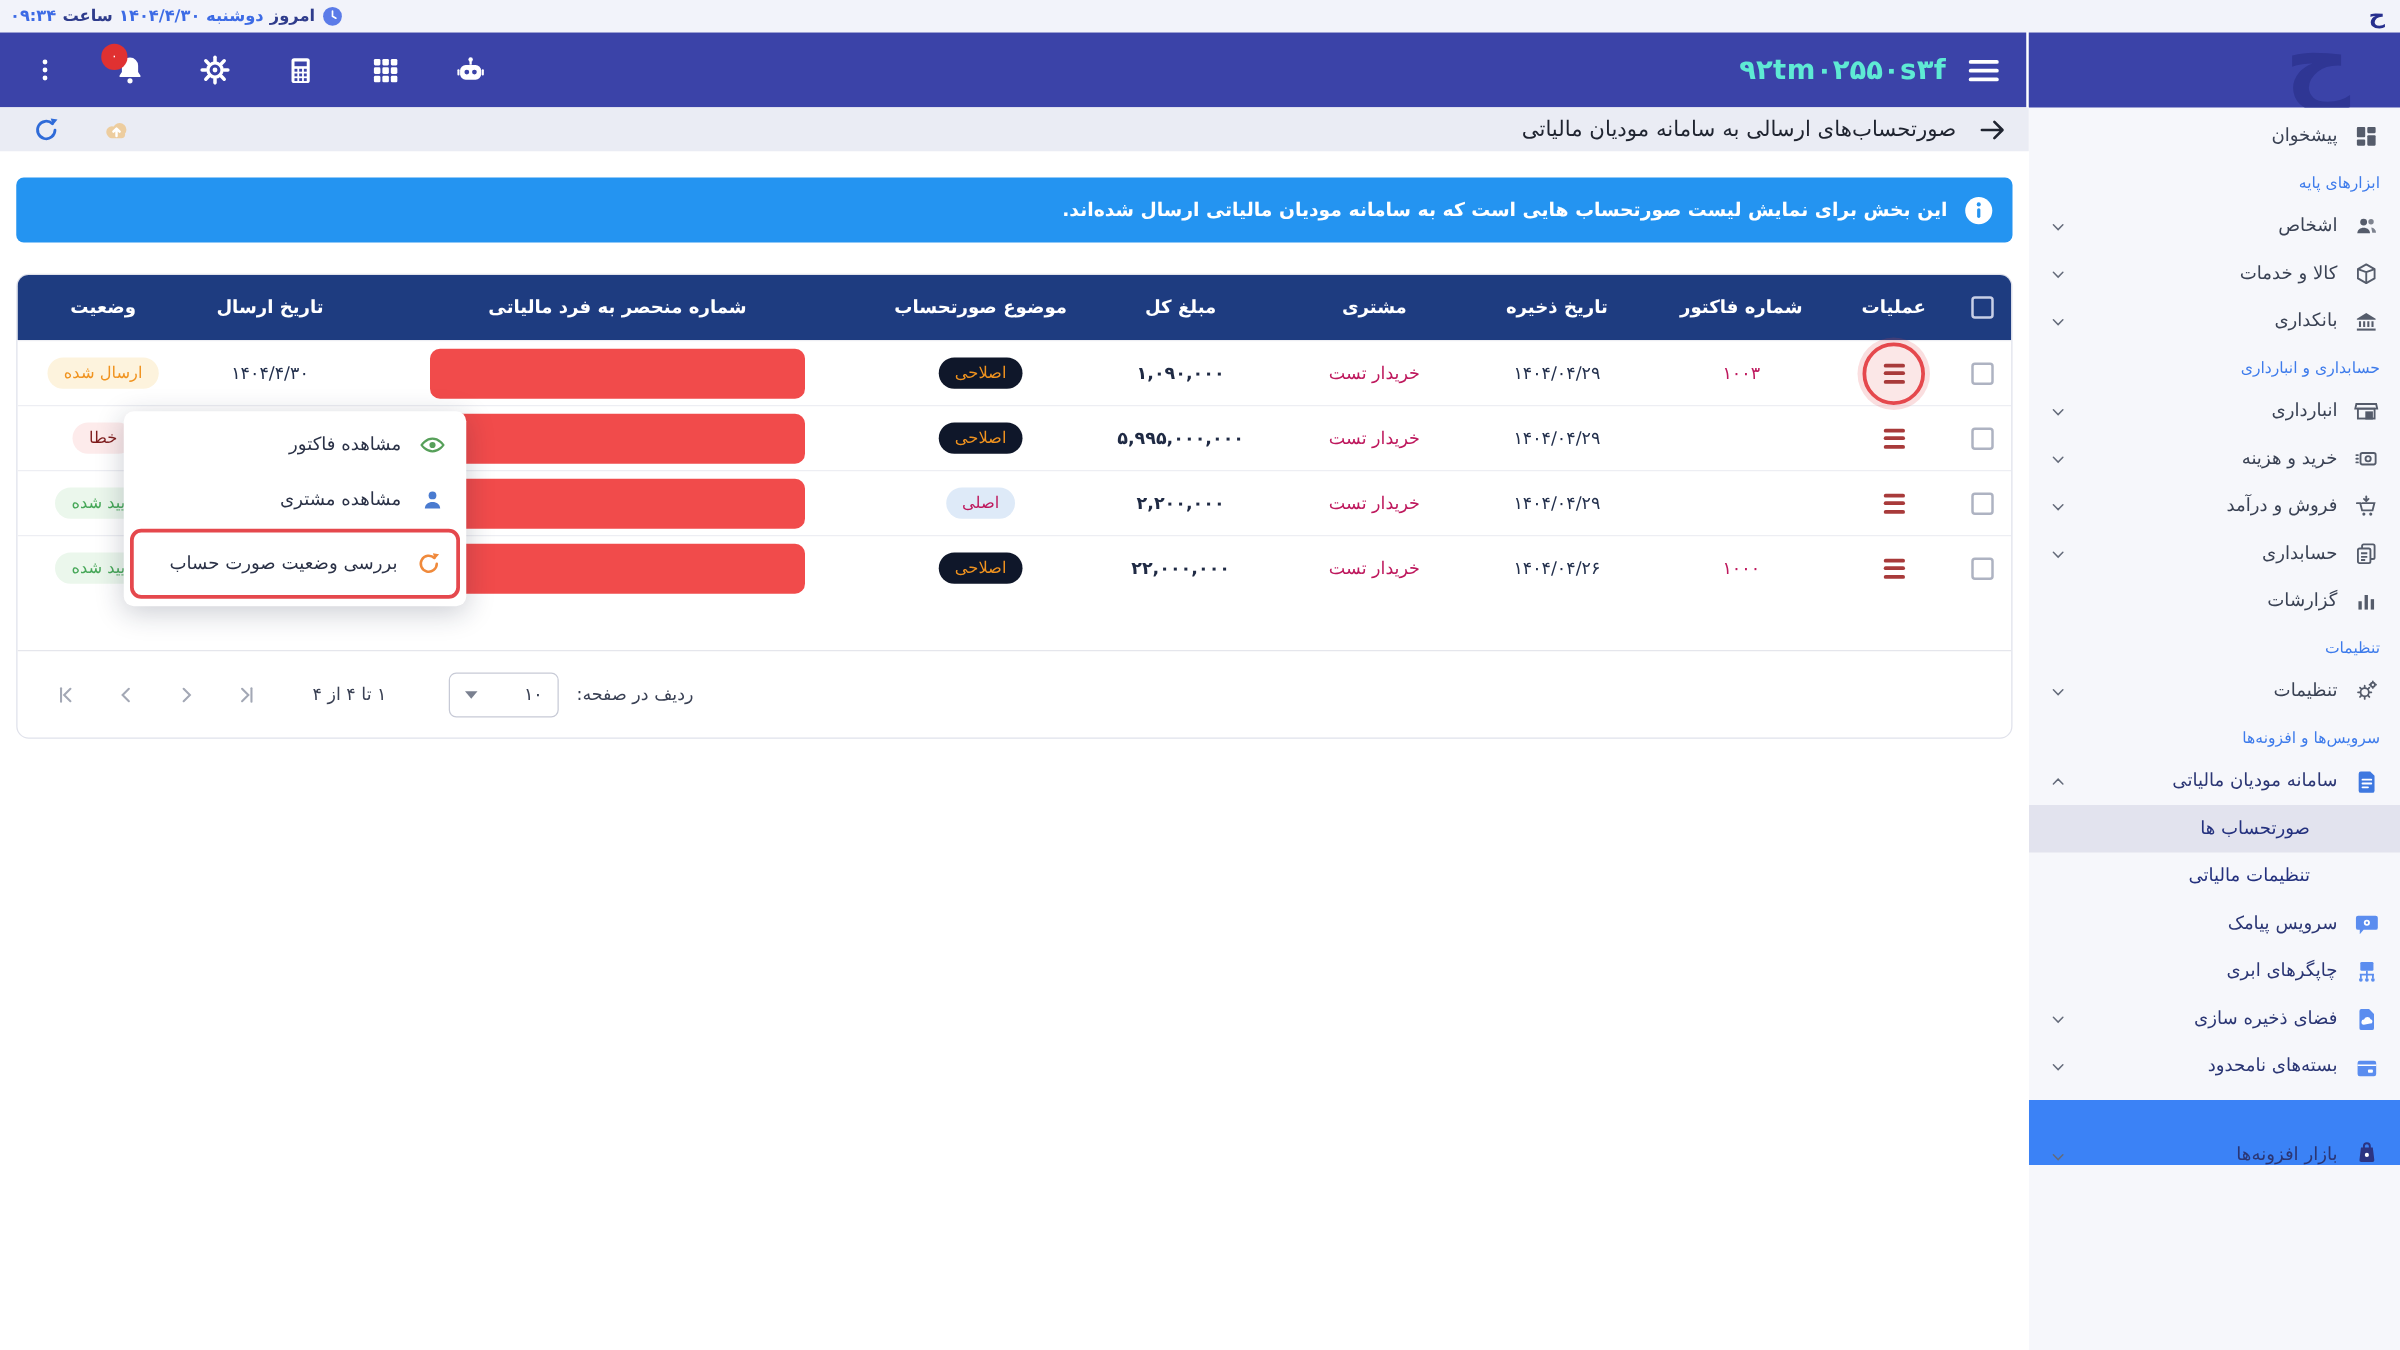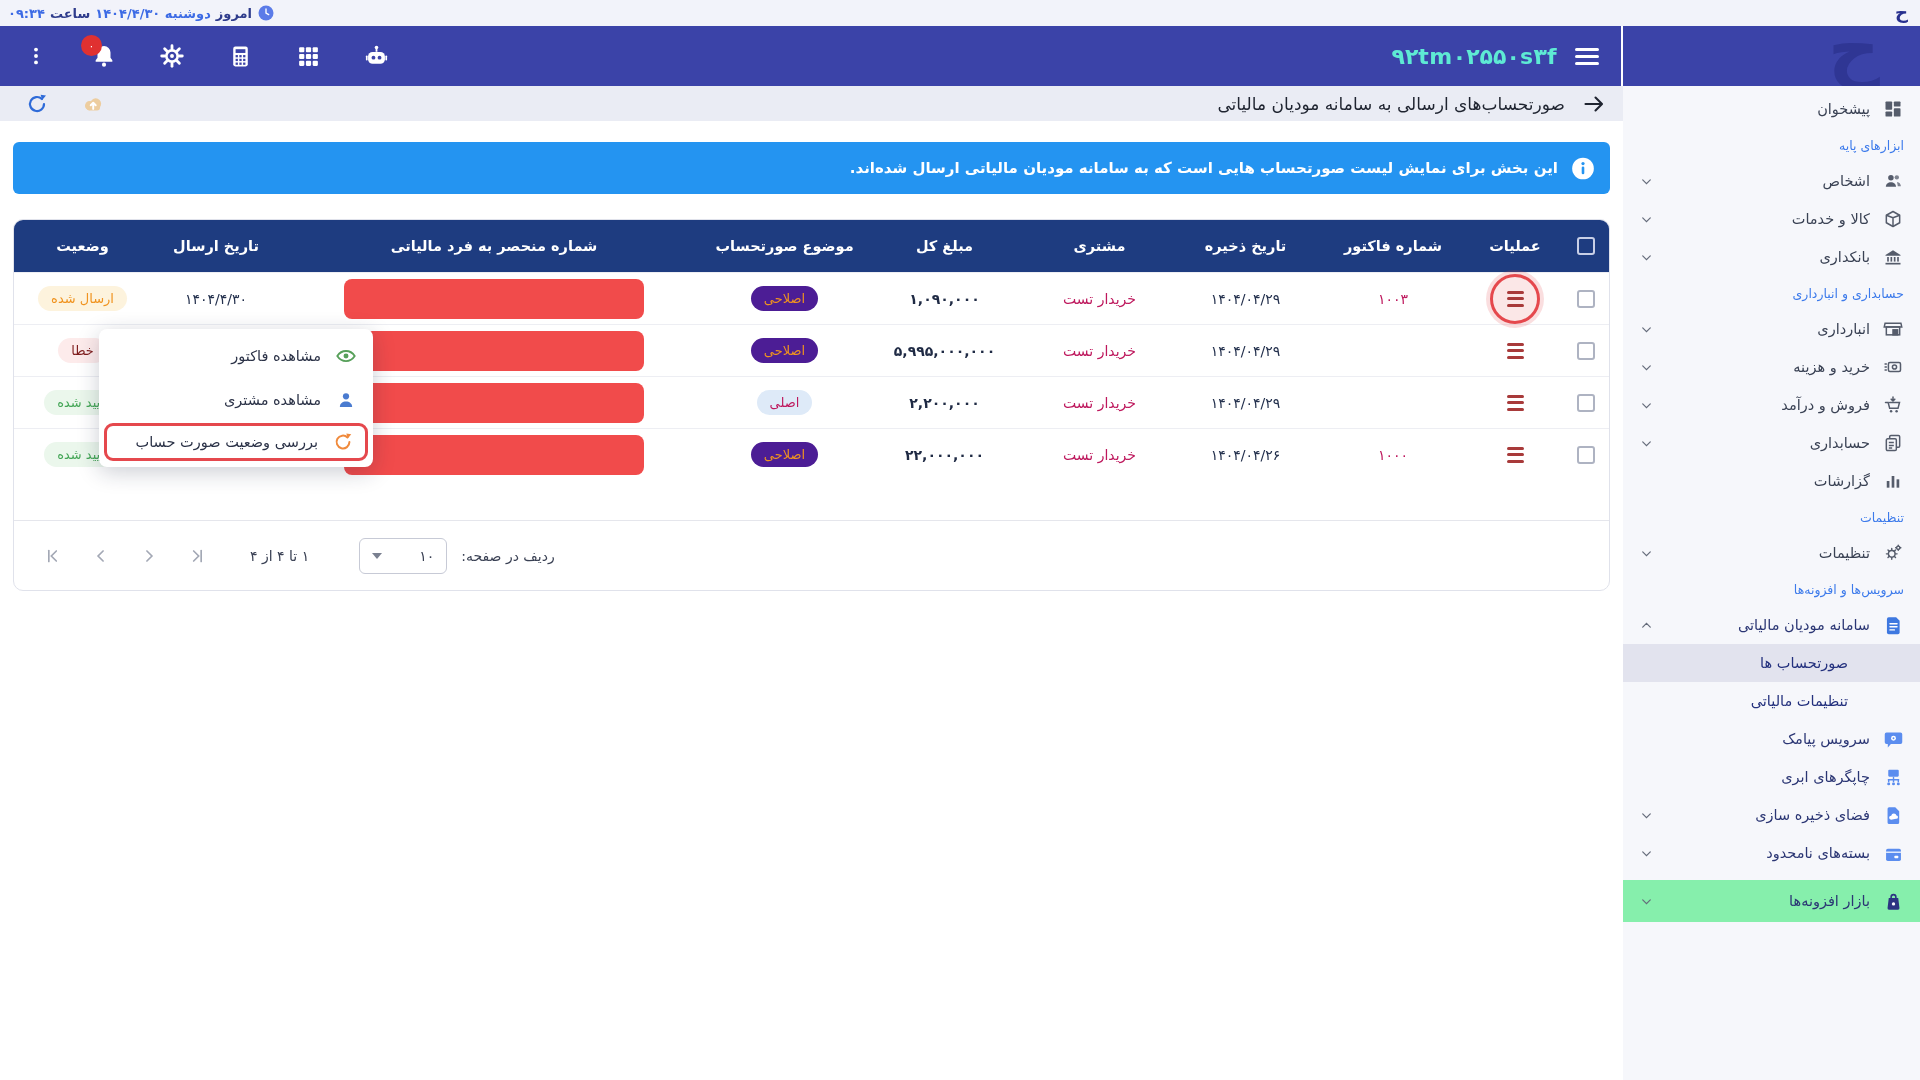--- a/index.html
+++ b/index.html
@@ -30,21 +30,21 @@
   .body-row { display:flex; height:994px; }
 
   
   .sidebar { width:297px; background:#F6F7FB; height:100%; padding-top:4px; overflow:hidden; }
   .sb-item { height:38px; display:flex; align-items:center; padding:0 16px 0 16px; gap:12px; cursor:pointer; }
   .sb-item .sb-label { font-size:14.5px; color:#3A4254; flex:1; }
   .sb-item.svc .sb-label { color:#2B3674; }
   .sb-section { height:34px; display:flex; align-items:center; padding:0 16px; color:#3D7BEB; font-size:12.5px; }
   .sb-sub { height:38px; display:flex; align-items:center; padding:0 72px 0 16px; font-size:14.5px; color:#24317E; cursor:pointer; }
   .sb-sub.active { background:#E2E3EE; }
-  .sb-item.highlighted { background:#86efac; height:42px; margin-top:8px; }
+  .sb-item.highlighted { background:#3b82f6; height:52px; margin-top:8px;align-items:flex-end; }
   .sicon { width:22px; height:22px; display:flex; align-items:center; justify-content:center; flex:none; }
   .sb-chev { width:14px; height:14px; display:flex; align-items:center; justify-content:center; flex:none; }
 
   
   .content { flex:1; position:relative; background:#fff; }
   .titlebar { height:35px; background:#EAECF4; display:flex; align-items:center; justify-content:space-between; padding:0 16px 0 24px; }
   .title-right { display:flex; align-items:center; gap:16px; }
   .page-title { font-size:17px; color:#1F2430; }
   .title-left { display:flex; align-items:center; gap:30px; }
   .tool-ic { width:26px; height:26px; display:flex; align-items:center; justify-content:center; cursor:pointer; }
@@ -62,41 +62,41 @@
   .c-check{width:46px}.c-act{width:96px}.c-invno{width:148px}.c-invdate{width:147px}.c-cust{width:145px}
   .c-total{width:165px}.c-subj{width:155px}.c-taxid{flex:1}.c-send{width:130px}.c-status{width:137px}
   .chk { width:18px; height:18px; border:2px solid #AEB3C2; border-radius:3px; background:transparent; cursor:pointer; }
   .thead .chk { border-color:#C8CFE6; }
   .link { color:#be185d; cursor:pointer; }
   .amount { font-weight:bold; color:#1F2A44; }
   .pill { padding:5px 13px; border-radius:15px; font-size:13px; }
   .pill.sent { color:#F0931F; background:#FDF3DD; }
   .pill.error { color:#7f1d1d; background:#FDEBEB; }
   .pill.approved { color:#46A758; background:#EBF7EC; }
-  .pill.edit { color:#F0931F; background:#4c1d95; }
+  .pill.edit { color:#F0931F; background:#0f172a; }
   .pill.main { color:#be185d; background:#DEEAF8; }
   .redbox { width:300px; height:40px; background:#F14B4B; border-radius:8px; }
 
   .act-btn { display:flex; flex-direction:column; gap:3.5px; cursor:pointer; }
   .act-btn i { display:block; width:17px; height:3px; background:#A83A3A; border-radius:2px; }
   .act-ring { width:50px; height:50px; border:3px solid #E5484D; border-radius:50%; display:flex; align-items:center; justify-content:center; box-shadow:0 0 0 4px rgba(229,72,77,.18); background:#FBE7E7; }
 
   .spacer-row { height:40px; }
   .tfoot { border-top:1px solid #E5E6EC; height:70px; display:flex; align-items:center; justify-content:flex-end; padding:0 20px; gap:0; font-size:14px; color:#3A4154; }
   .rpp-label { margin-left:14px; }
   .rpp-select { width:88px; height:36px; border:1px solid #C7CAD6; border-radius:6px; display:flex; align-items:center; justify-content:space-between; padding:0 12px; cursor:pointer; margin-left:50px; }
   .caret { width:0; height:0; border-left:5px solid transparent; border-right:5px solid transparent; border-top:6px solid #7A8090; }
   .range { margin-left:42px; }
   .pager { display:flex; align-items:center; gap:26px; margin-left:8px; }
   .pager .pbtn { width:22px; height:22px; display:flex; align-items:center; justify-content:center; cursor:pointer; }
 
   
   .menu { position:absolute; top:243px; left:99px; width:274px; background:#fff; border-radius:8px; box-shadow:0 5px 22px rgba(25,30,60,.22); padding:5px 0; z-index:50; }
   .menu-item { height:44px; display:flex; align-items:center; gap:14px; padding:0 16px; font-size:14.5px; color:#2B3247; cursor:pointer; }
-  .menu-item.highlight { border:3px solid #E5484D; border-radius:9px; margin:1px 5px; padding:0 11px; height:38px; }
+  .menu-item.highlight { border:3px solid #E5484D; border-radius:9px; margin:1px 5px; padding:0 11px; height:56px; }
   .micon { width:22px; height:22px; display:flex; align-items:center; justify-content:center; flex:none; }
 </style>
 </head>
 <body>
 
 <div class="topstrip">
   <div class="brand-mini">ح</div>
   <div class="datetime">
     <span class="tool-ic" style="width:18px;height:18px">
       <svg viewBox="0 0 24 24" width="18" height="18">

